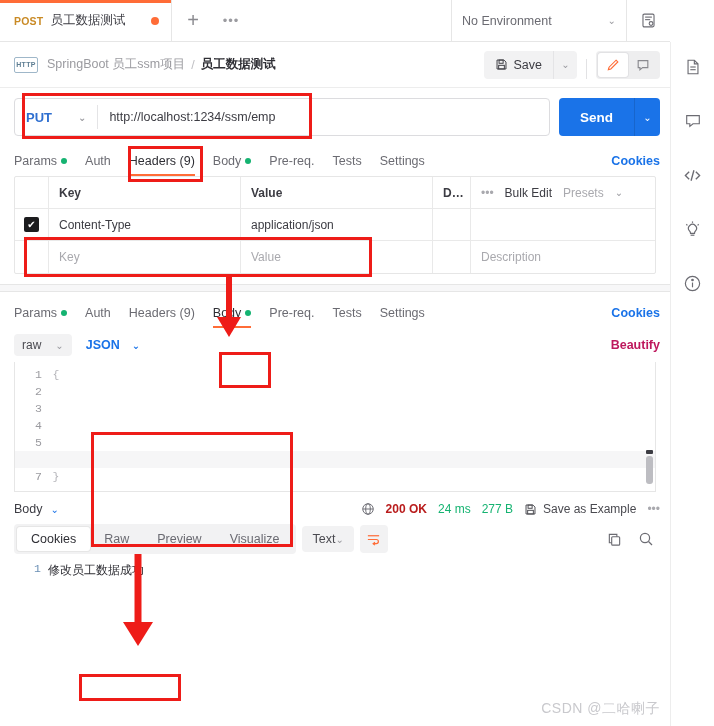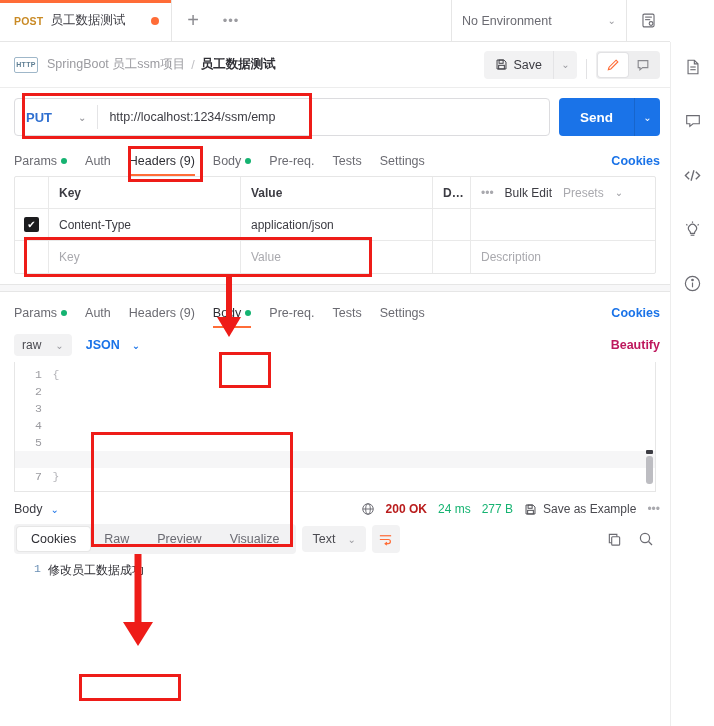--- a/index.html
+++ b/index.html
@@ -122,21 +122,21 @@
   .respbar { display:flex; align-items:center; padding:10px 10px 8px 14px; font-size:12.5px; gap:7px; }
   .resp-body-sel { display:flex; align-items:center; gap:8px; color:#3c3c43; }
   .resp-stats { margin-left:auto; display:flex; align-items:center; gap:11px; font-size:12px; }
   .ok { color:#b91c1c; font-weight:bold; }
   .stat { color:#15b371; }
   .save-ex { display:flex; align-items:center; gap:6px; color:#4a4a50; }
   .resptabs { display:flex; align-items:center; gap:6px; padding:0 10px 0 14px; }
   .rseg { display:flex; background:#f2f2f3; border-radius:4px; padding:3px; }
   .rseg-i { padding:5px 14px; font-size:12.5px; color:#6b6b72; border-radius:3px; }
   .rseg-i.on { background:#fff; color:#2f2f35; box-shadow:0 0 0 1px #e6e6e6; }
-  .txt-sel { display:flex; align-items:center; gap:12px; background:#f2f2f3; border-radius:4px; padding:6px 10px; font-size:12.5px; color:#4a4a50; }
+  .txt-sel { display:flex; align-items:center; background:#f2f2f3; border-radius:4px; padding:6px 10px; font-size:12.5px; color:#4a4a50; }
   .wrap-btn { display:flex; align-items:center; justify-content:center; width:28px; height:28px; background:#f2f2f3; border-radius:4px; }
   .resp-right { margin-left:auto; display:flex; align-items:center; gap:16px; padding-right:6px; }
   .respbody { position:relative; margin:8px 14px 0 14px; font-family:"Liberation Mono","DejaVu Sans Mono",monospace; font-size:11.5px; display:flex; }
   .rb-gutter { width:34px; text-align:right; padding-right:7px; color:#6a8fb5; }
   .rb-text { color:#2f2f35; font-family:"Liberation Sans",sans-serif; font-size:12px; }
 
   
   .rail { position:absolute; right:0; top:42px; width:44px; bottom:0; border-left:1px solid #ededed; background:#fff; display:flex; flex-direction:column; align-items:center; padding-top:14px; gap:32px; }
   .rail-i { color:#6b6b72; display:flex; align-items:center; justify-content:center; width:22px; height:22px; }
 
@@ -416,20 +416,21 @@
             <line x1="10.5" y1="10.5" x2="14" y2="14"></line>
       </svg>
     </div>
   </div>
 
   <div class="respbody">
     <div class="rb-gutter">1</div>
     <div class="rb-text">修改员工数据成功</div>
   </div>
 
+  <div class="watermark">CSDN @二哈喇子</div>
 
   <div class="ann" style="left:22px; top:93px; width:290px; height:46px;"></div>
   <div class="ann" style="left:128px; top:146px; width:75px; height:36px;"></div>
   <div class="ann" style="left:24px; top:237px; width:348px; height:40px;"></div>
   <div class="ann" style="left:219px; top:352px; width:52px; height:36px;"></div>
   <div class="ann" style="left:91px; top:432px; width:202px; height:115px;"></div>
   <div class="ann" style="left:79px; top:674px; width:102px; height:27px;"></div>
 
 
   <svg class="arrow" style="left:205px; top:277px;" width="56" height="62">

